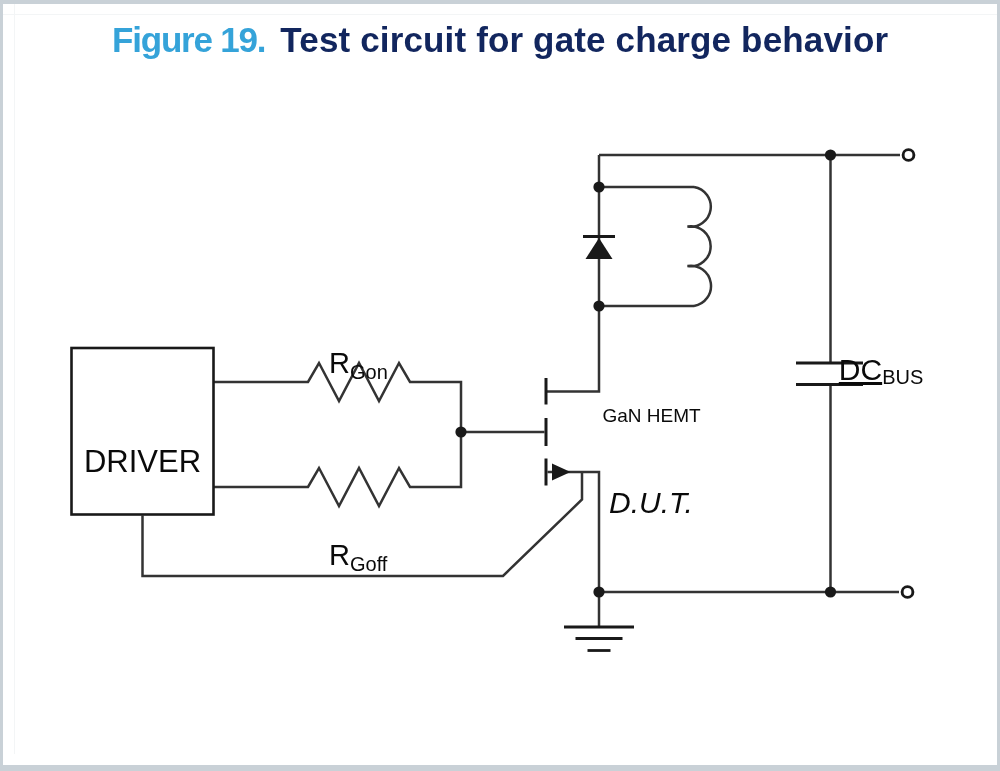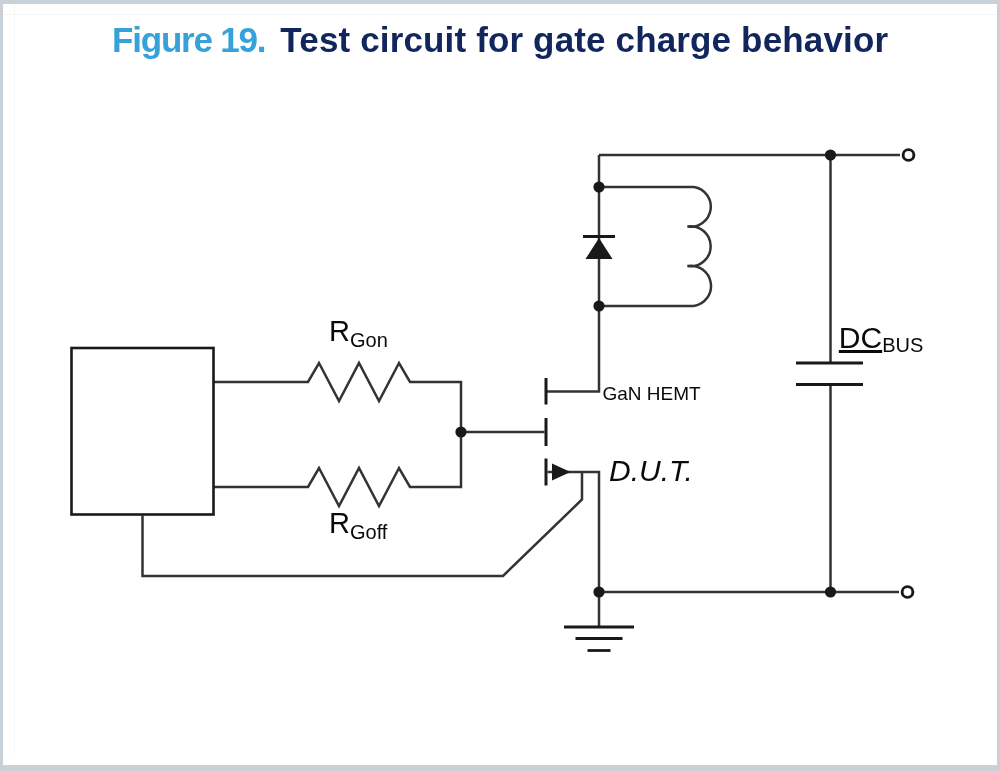--- a/index.html
+++ b/index.html
@@ -33,20 +33,21 @@
   #figure-title .lbl { color: #35a3d9; letter-spacing: -1.2px; }
   #figure-title .ttl { color: #12265e; margin-left: 15px; letter-spacing: 0.15px; }
 
   svg { position: absolute; left: 0; top: 0; }
 
   .txt {
     position: absolute;
     color: #0a0a0a;
     line-height: 1;
     white-space: nowrap;
+    margin-top: 32px;
   }
   .sub { position: relative; }
 </style>
 </head>
 <body>
 
 <div id="page">
   <div class="edge" id="edge-top"></div>
   <div class="edge" id="edge-left"></div>
   <div class="edge" id="edge-right"></div>
@@ -113,24 +114,25 @@
         <circle cx="461" cy="432" r="5.6"></circle>
         <circle cx="599" cy="592" r="5.6"></circle>
         <circle cx="830.5" cy="592" r="5.6"></circle>
       </g>
 
       <circle cx="908.5" cy="155" r="5.4" fill="#ffffff" stroke-width="2.9"></circle>
       <circle cx="907.5" cy="592" r="5.4" fill="#ffffff" stroke-width="2.9"></circle>
     </g>
   </svg>
 
+  <div class="txt" style="left:71.5px; top:414px; width:142px; text-align:center; font-size:31px;">DRIVER</div>
 
   <div class="txt" style="left:329px; top:316.5px; font-size:29px;"><span>R</span><span class="sub" style="font-size:20px; top:6px;">Gon</span></div>
 
   <div class="txt" style="left:329px; top:509px; font-size:29px;"><span>R</span><span class="sub" style="font-size:20px; top:6px;">Goff</span></div>
 
-  <div class="txt" style="left:602.5px; top:384px; font-size:19px;">GaN HEMT</div>
+  <div class="txt" style="left:602.5px; top:374px; font-size:19px;">GaN HEMT</div>
 
   <div class="txt" style="left:609px; top:455.5px; font-size:30px;font-style:italic;">D.U.T.</div>
 
   <div class="txt" style="left:838.8px; top:323.4px; font-size:30px;text-decoration:underline;"><span>DC</span><span class="sub" style="font-size:20px; top:3.5px;">BUS</span></div>
 
 </div>
 
 </body></html>

